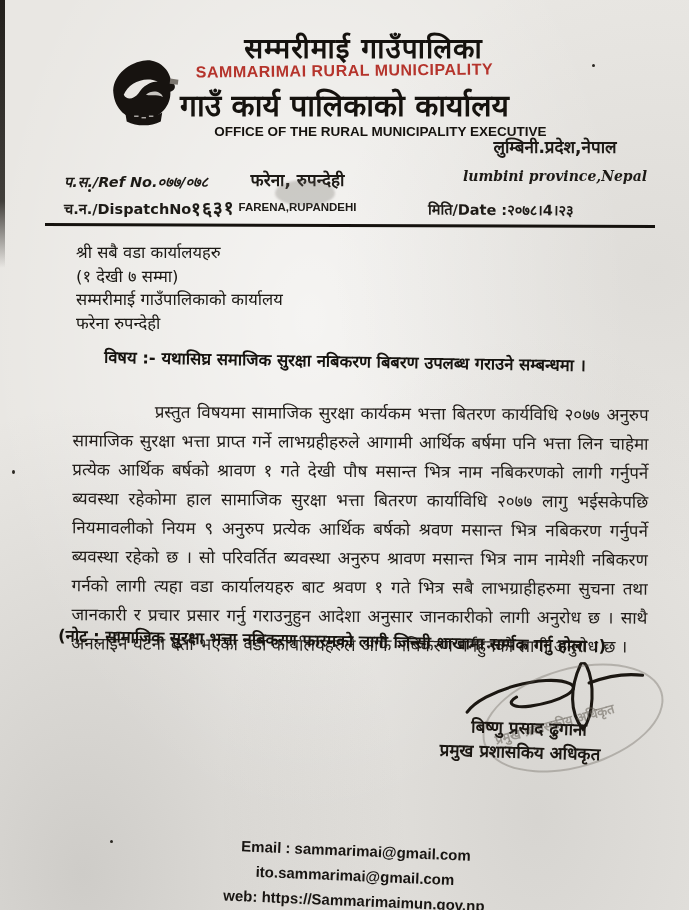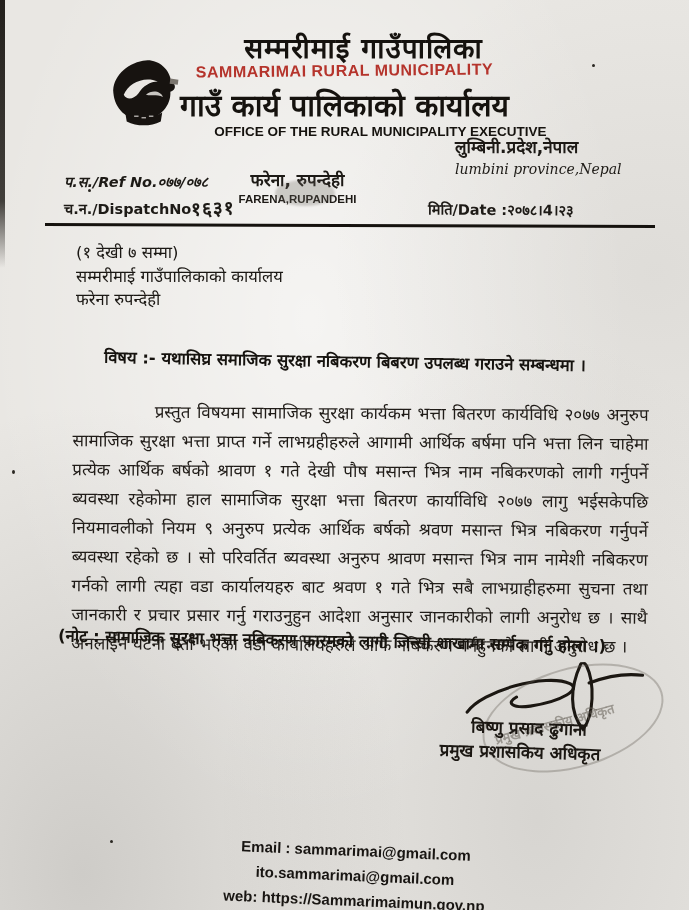--- a/index.html
+++ b/index.html
@@ -27,24 +27,24 @@
     font-size:28px;font-weight:bold;letter-spacing:1px;color:#15120e;padding-left:19px;}
   .muni-en{position:absolute;left:0;top:62px;width:100%;text-align:center;
     font-family:"Liberation Sans",sans-serif;font-size:16px;font-weight:bold;
     color:#b5342c;letter-spacing:.5px;transform:rotate(-.6deg);}
   .office-np{position:absolute;left:0;top:84px;width:100%;text-align:center;
     font-size:30px;font-weight:bold;color:#15120e;}
   .office-en{position:absolute;left:0;top:124px;width:100%;text-align:center;
     font-family:"Liberation Sans",sans-serif;font-size:13.5px;font-weight:bold;color:#15120e;padding-left:36px;}
   .place-blk{position:absolute;left:205px;top:138px;width:185px;text-align:center;}
   .place-np{font-size:17px;font-weight:bold;margin-top:30px;}
-  .place-en{font-family:"Liberation Sans",sans-serif;font-size:11.5px;font-weight:bold;margin-top:2px;}
-  .prov-blk{position:absolute;left:455px;top:135px;width:200px;}
+  .place-en{font-family:"Liberation Sans",sans-serif;font-size:11.5px;font-weight:bold;margin-top:10px;}
+  .prov-blk{position:absolute;left:455px;top:135px;width:200px;text-align:center;}
   .prov-np{font-size:17px;font-weight:bold;}
-  .prov-en{font-family:"DejaVu Serif",serif;font-style:italic;font-size:14px;font-weight:normal;margin-top:3px;}
+  .prov-en{font-family:"DejaVu Serif",serif;font-style:italic;font-size:14px;font-weight:bold;margin-top:10px;}
 
   .logo{position:absolute;left:106px;top:56px;width:74px;height:82px;}
 
   
   .ref-line{position:absolute;left:64px;top:171px;font-size:14.5px;font-weight:bold;font-style:italic;}
   .dispatch-line{position:absolute;left:64px;top:194px;font-size:14.5px;font-weight:bold;}
   .dispatch-val{display:inline-block;font-size:19px;transform:rotate(-2deg);letter-spacing:1px;position:relative;top:1px;}
   .date-line{position:absolute;left:428px;top:199px;font-size:14.5px;font-weight:bold;transform:rotate(.4deg);}
   .rule{position:absolute;left:45px;top:224px;width:610px;height:3px;background:#15120e;transform:rotate(.18deg);}
 
@@ -123,20 +123,21 @@
   </div>
   <div class="dispatch-line">
     <span>च.न./DispatchNo</span><span class="dispatch-val">१६३१</span>
   </div>
   <div class="date-line">
     <span>मिति/Date :</span><span>२०७८।4।२३</span>
   </div>
   <div class="rule"></div>
 
   <div class="addr">
+    <div>श्री सबै वडा कार्यालयहरु</div>
     <div>(१ देखी ७ सम्मा)</div>
     <div>सम्मरीमाई गाउँपालिकाको कार्यालय</div>
     <div>फरेना रुपन्देही</div>
   </div>
 
   <div class="subject">विषय :- यथासिघ्र समाजिक सुरक्षा नबिकरण बिबरण उपलब्ध गराउने सम्बन्धमा ।</div>
 
   <div class="body-par">प्रस्तुत विषयमा सामाजिक सुरक्षा कार्यकम भत्ता बितरण कार्यविधि २०७७ अनुरुप सामाजिक सुरक्षा भत्ता प्राप्त गर्ने लाभग्रहीहरुले आगामी आर्थिक बर्षमा पनि भत्ता लिन चाहेमा प्रत्येक आर्थिक बर्षको श्रावण १ गते देखी पौष मसान्त भित्र नाम नबिकरणको लागी गर्नुपर्ने ब्यवस्था रहेकोमा हाल सामाजिक सुरक्षा भत्ता बितरण कार्याविधि २०७७ लागु भईसकेपछि नियमावलीको नियम ९ अनुरुप प्रत्येक आर्थिक बर्षको श्रवण मसान्त भित्र नबिकरण गर्नुपर्ने ब्यवस्था रहेको छ । सो परिवर्तित ब्यवस्था अनुरुप श्रावण मसान्त भित्र नाम नामेशी नबिकरण गर्नको लागी त्यहा वडा कार्यालयहरु बाट श्रवण १ गते भित्र सबै लाभग्राहीहरुमा सुचना तथा जानकारी र प्रचार प्रसार गर्नु गराउनुहुन आदेशा अनुसार जानकारीको लागी अनुरोध छ । साथै अनलाईन घटना दर्ता भएका वडा कार्यालयहरुले आफै नबिकरण गर्नहुनको लागी अनुरोध छ ।</div>
 
   <div class="note">(नोट : सामाजिक सुरक्षा भत्ता नबिकरण फारमको लागी जिन्सी शाखामा सर्म्पक गर्नु होला ।)</div>

